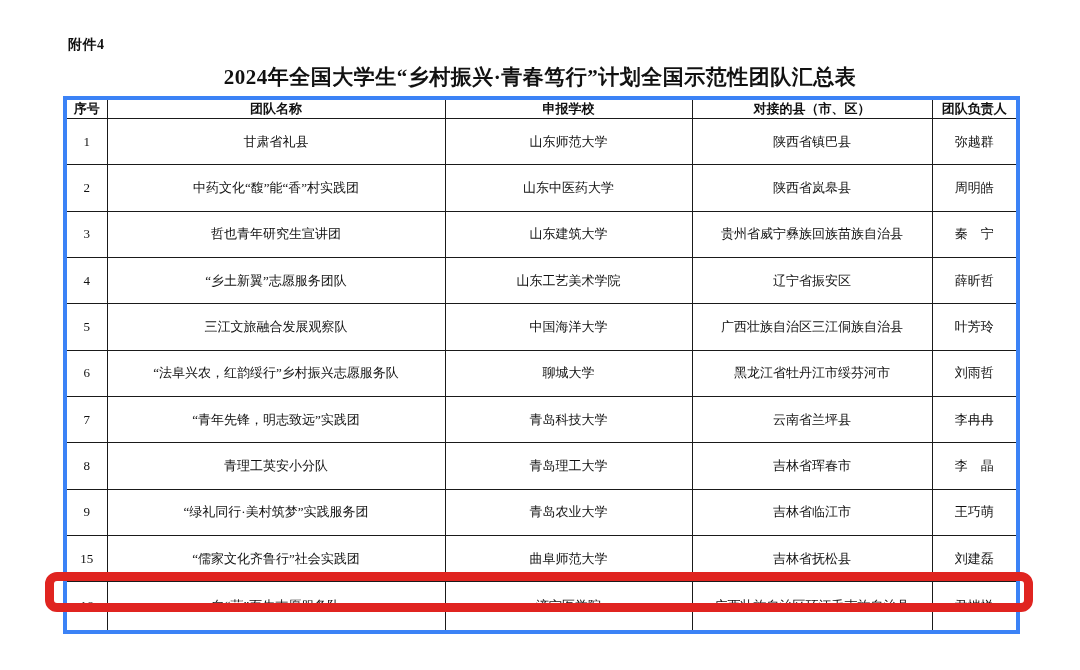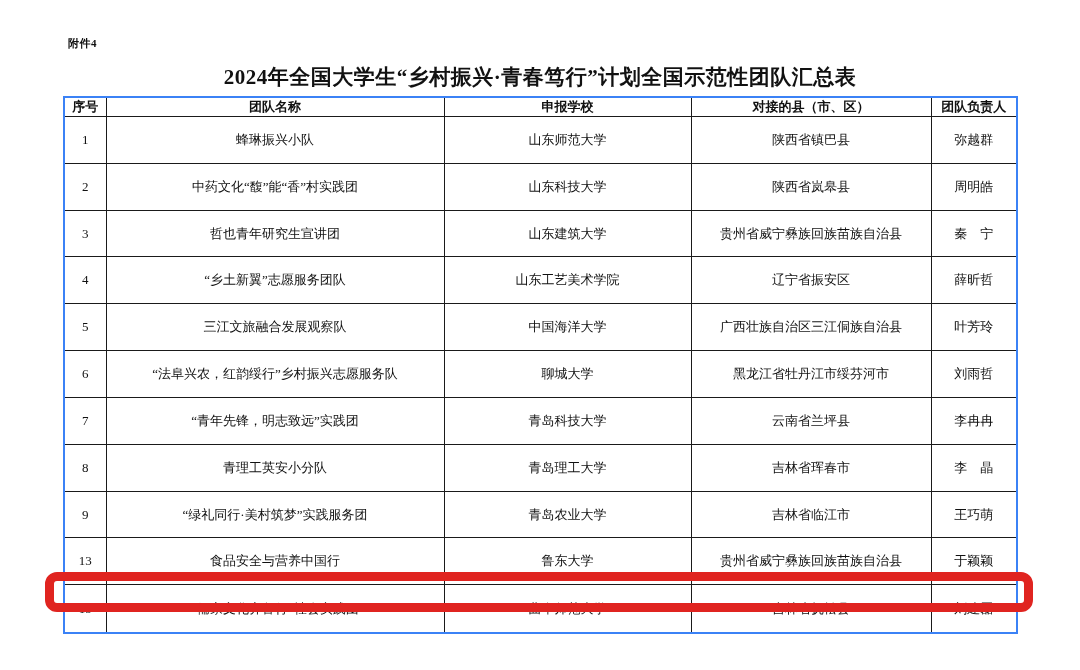--- a/index.html
+++ b/index.html
@@ -15,21 +15,21 @@
   .page {
     position: relative;
     width: 1080px;
     height: 670px;
     background: #ffffff;
   }
   .attachment-label {
     position: absolute;
     left: 68px;
     top: 36px;
-    font-size: 11px;
+    font-size: 14px;
     font-weight: bold;
     letter-spacing: 0.5px;
   }
   .page-title {
     position: absolute;
     left: 0;
     top: 63px;
     width: 1080px;
     text-align: center;
     font-size: 21px;
@@ -37,21 +37,21 @@
     letter-spacing: 0.5px;
   }
   table.doc-table {
     position: absolute;
     left: 63px;
     top: 96px;
     width: 953px;
     height: 538px;
     border-collapse: collapse;
     table-layout: fixed;
-    border: 2px solid #3b82f6;
+    border: 4px solid #3b82f6;
   }
   table.doc-table th,
   table.doc-table td {
     border: 1px solid #1a1a1a;
     text-align: center;
     vertical-align: middle;
     font-size: 13px;
     font-weight: normal;
     padding: 0 4px;
     overflow: hidden;
@@ -94,29 +94,29 @@
           <th>序号</th>
           <th>团队名称</th>
           <th>申报学校</th>
           <th>对接的县（市、区）</th>
           <th>团队负责人</th>
         </tr>
     </thead>
     <tbody>
         <tr>
           <td>1</td>
-          <td>蜂琳振兴小队</td>
+          <td>甘肃省礼县</td>
           <td>山东师范大学</td>
           <td>陕西省镇巴县</td>
           <td>弥越群</td>
         </tr>
         <tr>
           <td>2</td>
           <td>中药文化“馥”能“香”村实践团</td>
-          <td>山东科技大学</td>
+          <td>山东中医药大学</td>
           <td>陕西省岚皋县</td>
           <td>周明皓</td>
         </tr>
         <tr>
           <td>3</td>
           <td>哲也青年研究生宣讲团</td>
           <td>山东建筑大学</td>
           <td>贵州省威宁彝族回族苗族自治县</td>
           <td>秦　宁</td>
         </tr>
@@ -156,31 +156,31 @@
           <td>李　晶</td>
         </tr>
         <tr>
           <td>9</td>
           <td>“绿礼同行·美村筑梦”实践服务团</td>
           <td>青岛农业大学</td>
           <td>吉林省临江市</td>
           <td>王巧萌</td>
         </tr>
         <tr>
-          <td>13</td>
-          <td>食品安全与营养中国行</td>
-          <td>鲁东大学</td>
-          <td>贵州省威宁彝族回族苗族自治县</td>
-          <td>于颖颖</td>
-        </tr>
-        <tr>
           <td>15</td>
           <td>“儒家文化齐鲁行”社会实践团</td>
           <td>曲阜师范大学</td>
           <td>吉林省抚松县</td>
           <td>刘建磊</td>
+        </tr>
+        <tr>
+          <td>16</td>
+          <td>向“蓝”而生志愿服务队</td>
+          <td>济宁医学院</td>
+          <td>广西壮族自治区环江毛南族自治县</td>
+          <td>尹恺悦</td>
         </tr>
       </tbody>
   </table>
 
   <div class="highlight-box" style="border-color: rgb(224, 36, 32);"></div>
 
 </div>
 
 </body></html>

